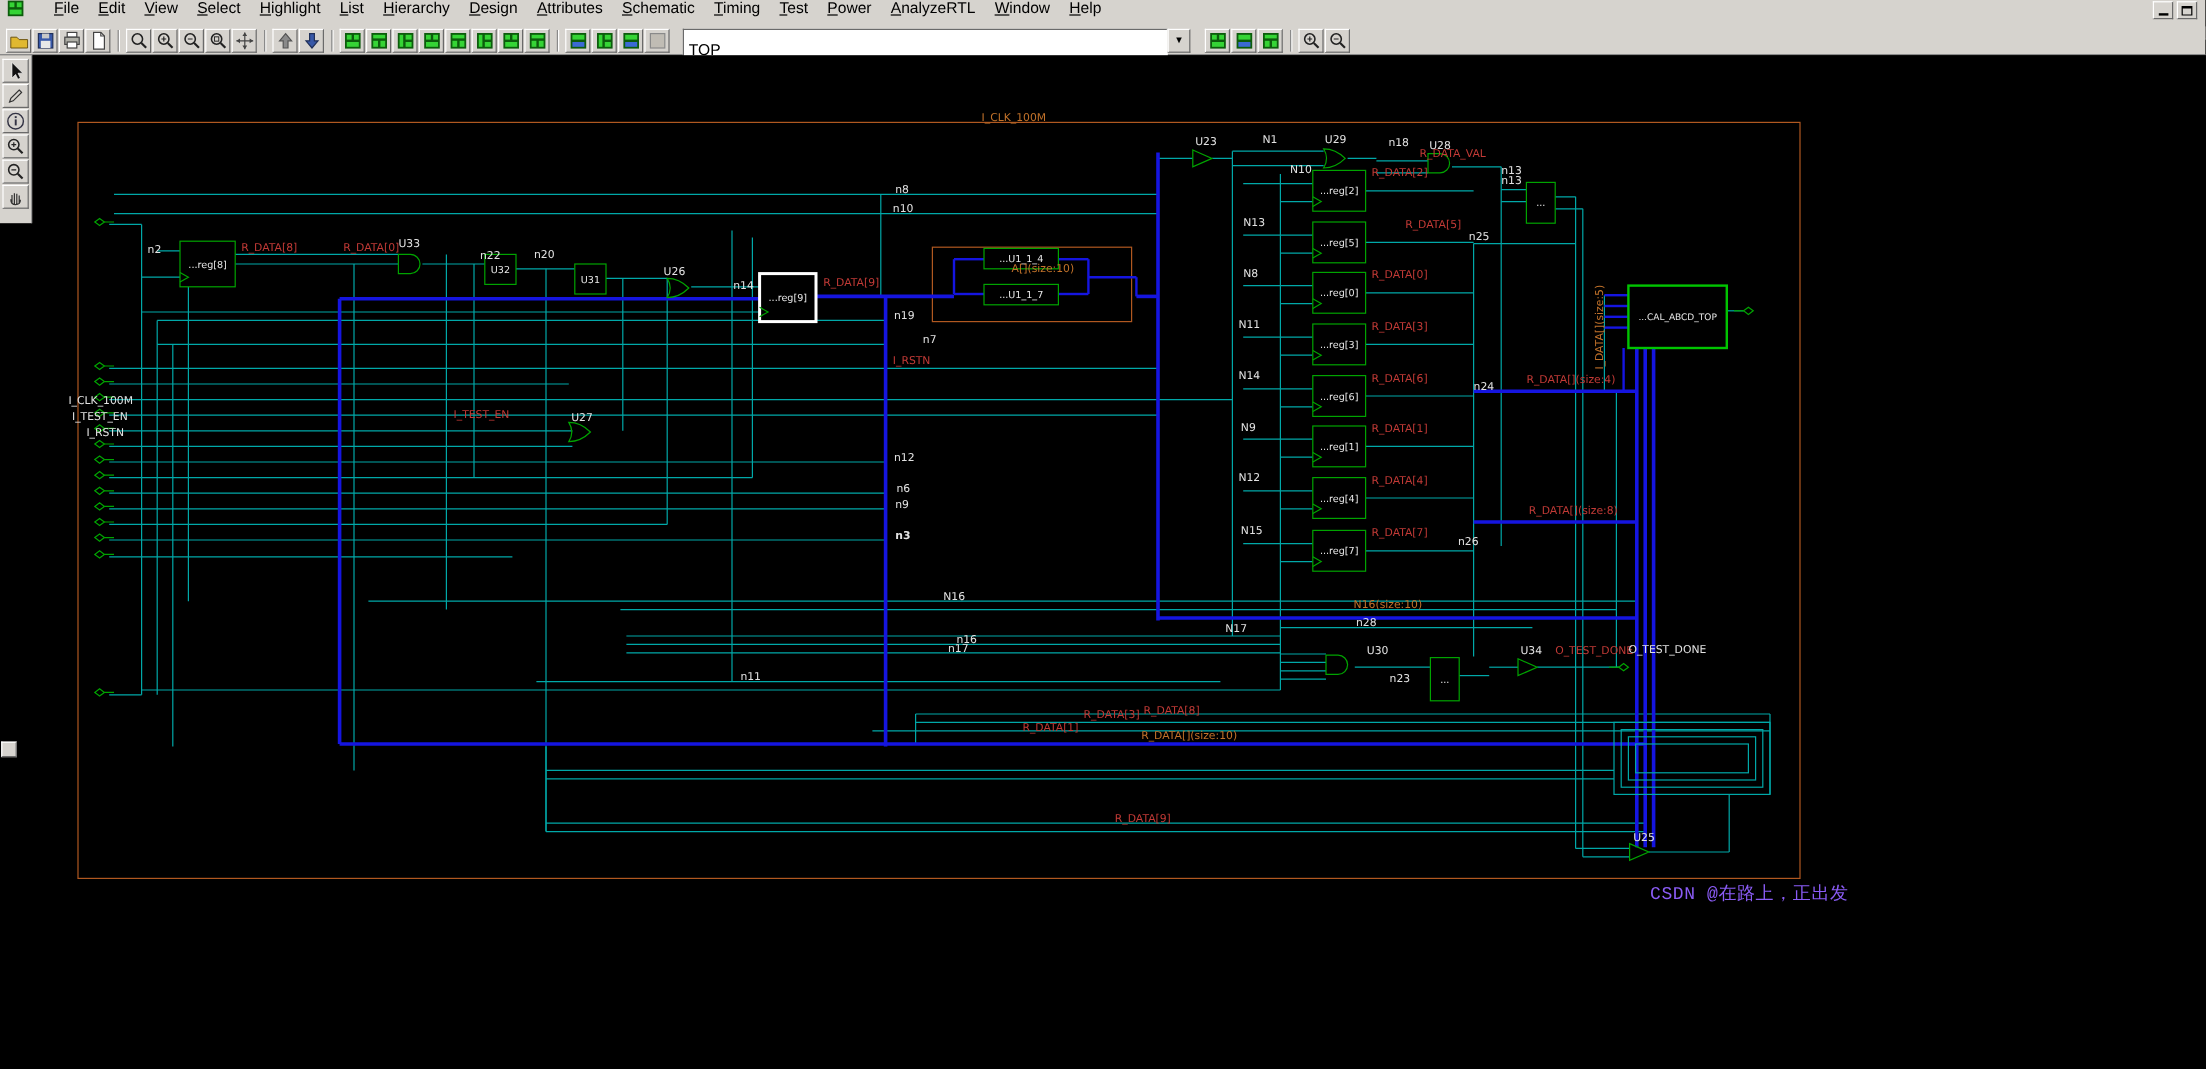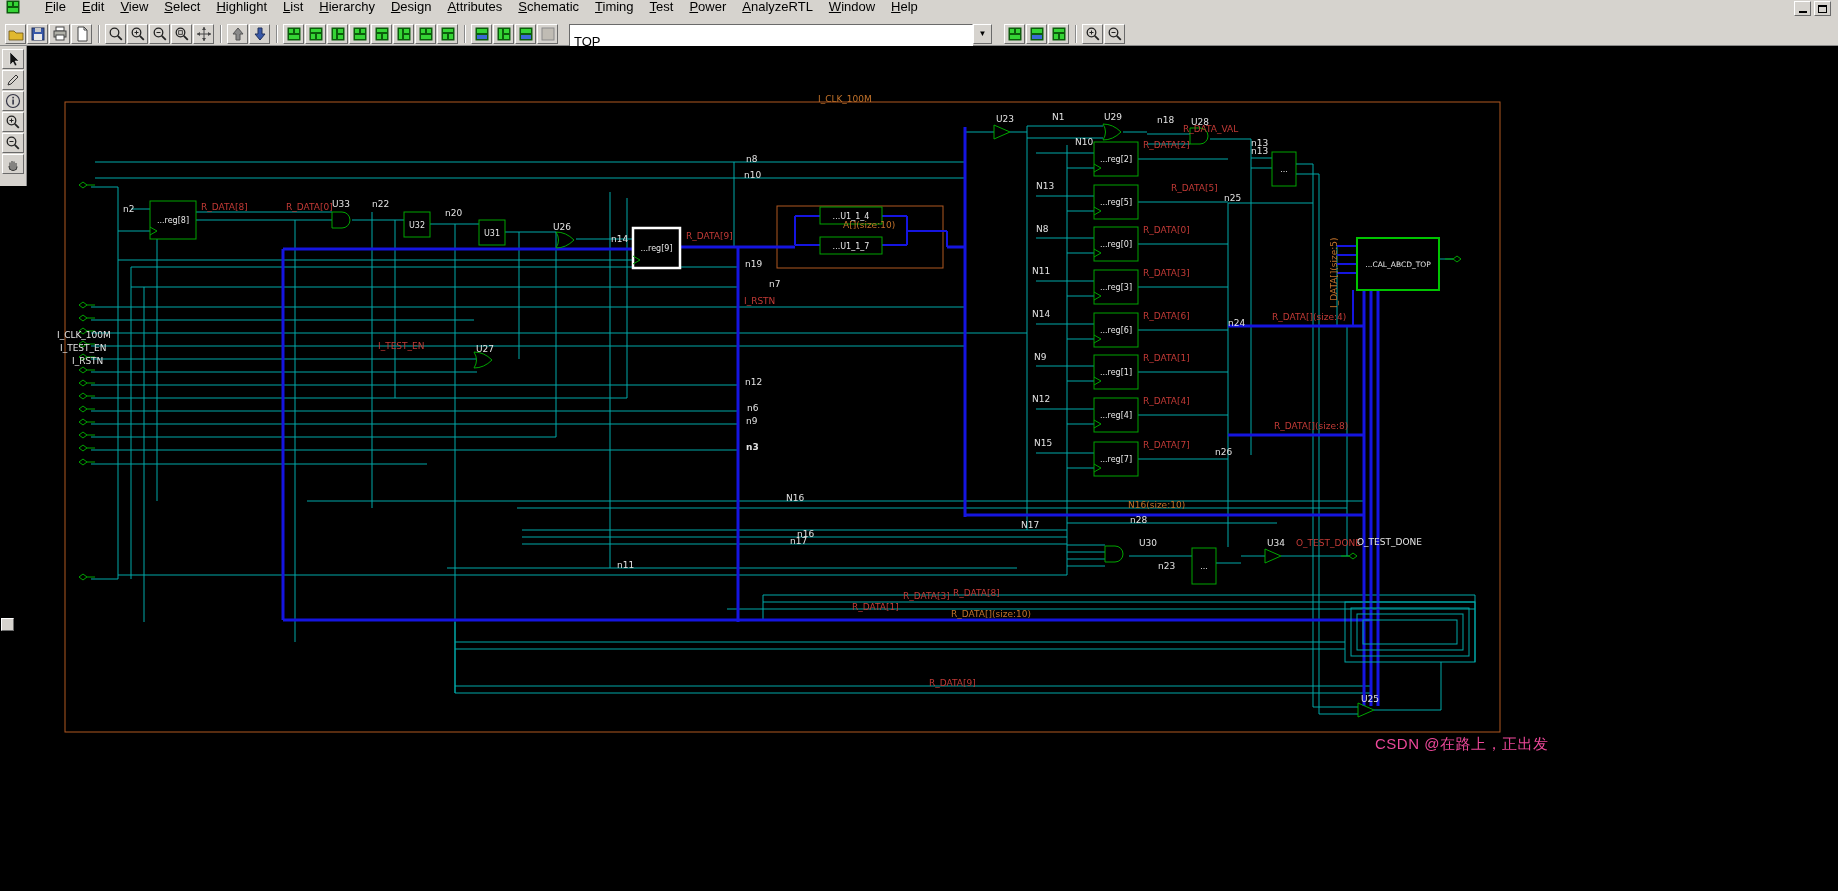--- a/index.html
+++ b/index.html
@@ -42,22 +42,22 @@
   
   .canvas{position:absolute;left:27px;top:46px;width:1811px;height:845px;background:#000}
   .canvas svg{position:absolute;left:0;top:0}
   #labels-layer{position:absolute;left:0;top:0;width:100%;height:100%;pointer-events:none}
   .lbl{position:absolute;font-size:9px;line-height:10px;white-space:nowrap;
     font-family:"DejaVu Sans",sans-serif;pointer-events:auto}
   .lw{color:#e2e2e2}
   .lr{color:#c23a36}
   .lo{color:#c2722a}
   .rot{transform:rotate(-90deg);transform-origin:0 0}
-  .watermark{position:absolute;left:1348px;top:689px;font-size:15px;color:#ec4899;
-    font-family:Liberation Sans, sans-serif;letter-spacing:.5px}
+  .watermark{position:absolute;left:1348px;top:689px;font-size:15px;color:#8b5cf6;
+    font-family:Liberation Mono, monospace;letter-spacing:.5px}
 </style>
 </head>
 <body>
 
 <div class="menubar">
   <span class="appicon" id="app-icon">
       <svg width="16" height="16" viewBox="0 0 16 16">
         <rect x="1.5" y="1.5" width="13" height="13" fill="#0c5c0c"></rect>
         <rect x="3" y="3" width="4" height="4" fill="#35d435"></rect>
         <rect x="9" y="3" width="4" height="4" fill="#35d435"></rect>
@@ -620,21 +620,21 @@
         <rect x="1330" y="192" width="82" height="52" fill="#000" stroke="#00c400" stroke-width="2"></rect>
         <text x="1371" y="221" text-anchor="middle" font-size="7.5" fill="#e8e8e8" font-family="DejaVu Sans, sans-serif">...CAL_ABCD_TOP</text>
       </g>
     </svg>
   <div id="labels-layer">
       <div class="lbl lo" style="left: 791px; top: 48px;">I_CLK_100M</div>
       <div class="lbl lw" style="left: 96px; top: 158px;">n2</div>
       <div class="lbl lr" style="left: 174px; top: 156px;">R_DATA[8]</div>
       <div class="lbl lr" style="left: 259px; top: 156px;">R_DATA[0]</div>
       <div class="lbl lw" style="left: 305px; top: 153px;">U33</div>
-      <div class="lbl lw" style="left: 345px; top: 153px;">n22</div>
+      <div class="lbl lw" style="left: 345px; top: 163px; padding-left: 28px;">n22</div>
       <div class="lbl lw" style="left: 418px; top: 162px;">n20</div>
       <div class="lbl lw" style="left: 526px; top: 176px;">U26</div>
       <div class="lbl lw" style="left: 584px; top: 188px;">n14</div>
       <div class="lbl lr" style="left: 659px; top: 185px;">R_DATA[9]</div>
       <div class="lbl lo" style="left: 816px; top: 174px;">A[](size:10)</div>
       <div class="lbl lw" style="left: 719px; top: 108px;">n8</div>
       <div class="lbl lw" style="left: 717px; top: 124px;">n10</div>
       <div class="lbl lw" style="left: 718px; top: 213px;">n19</div>
       <div class="lbl lw" style="left: 718px; top: 233px; margin-left: 24px;">n7</div>
       <div class="lbl lr" style="left: 717px; top: 250px;">I_RSTN</div>

